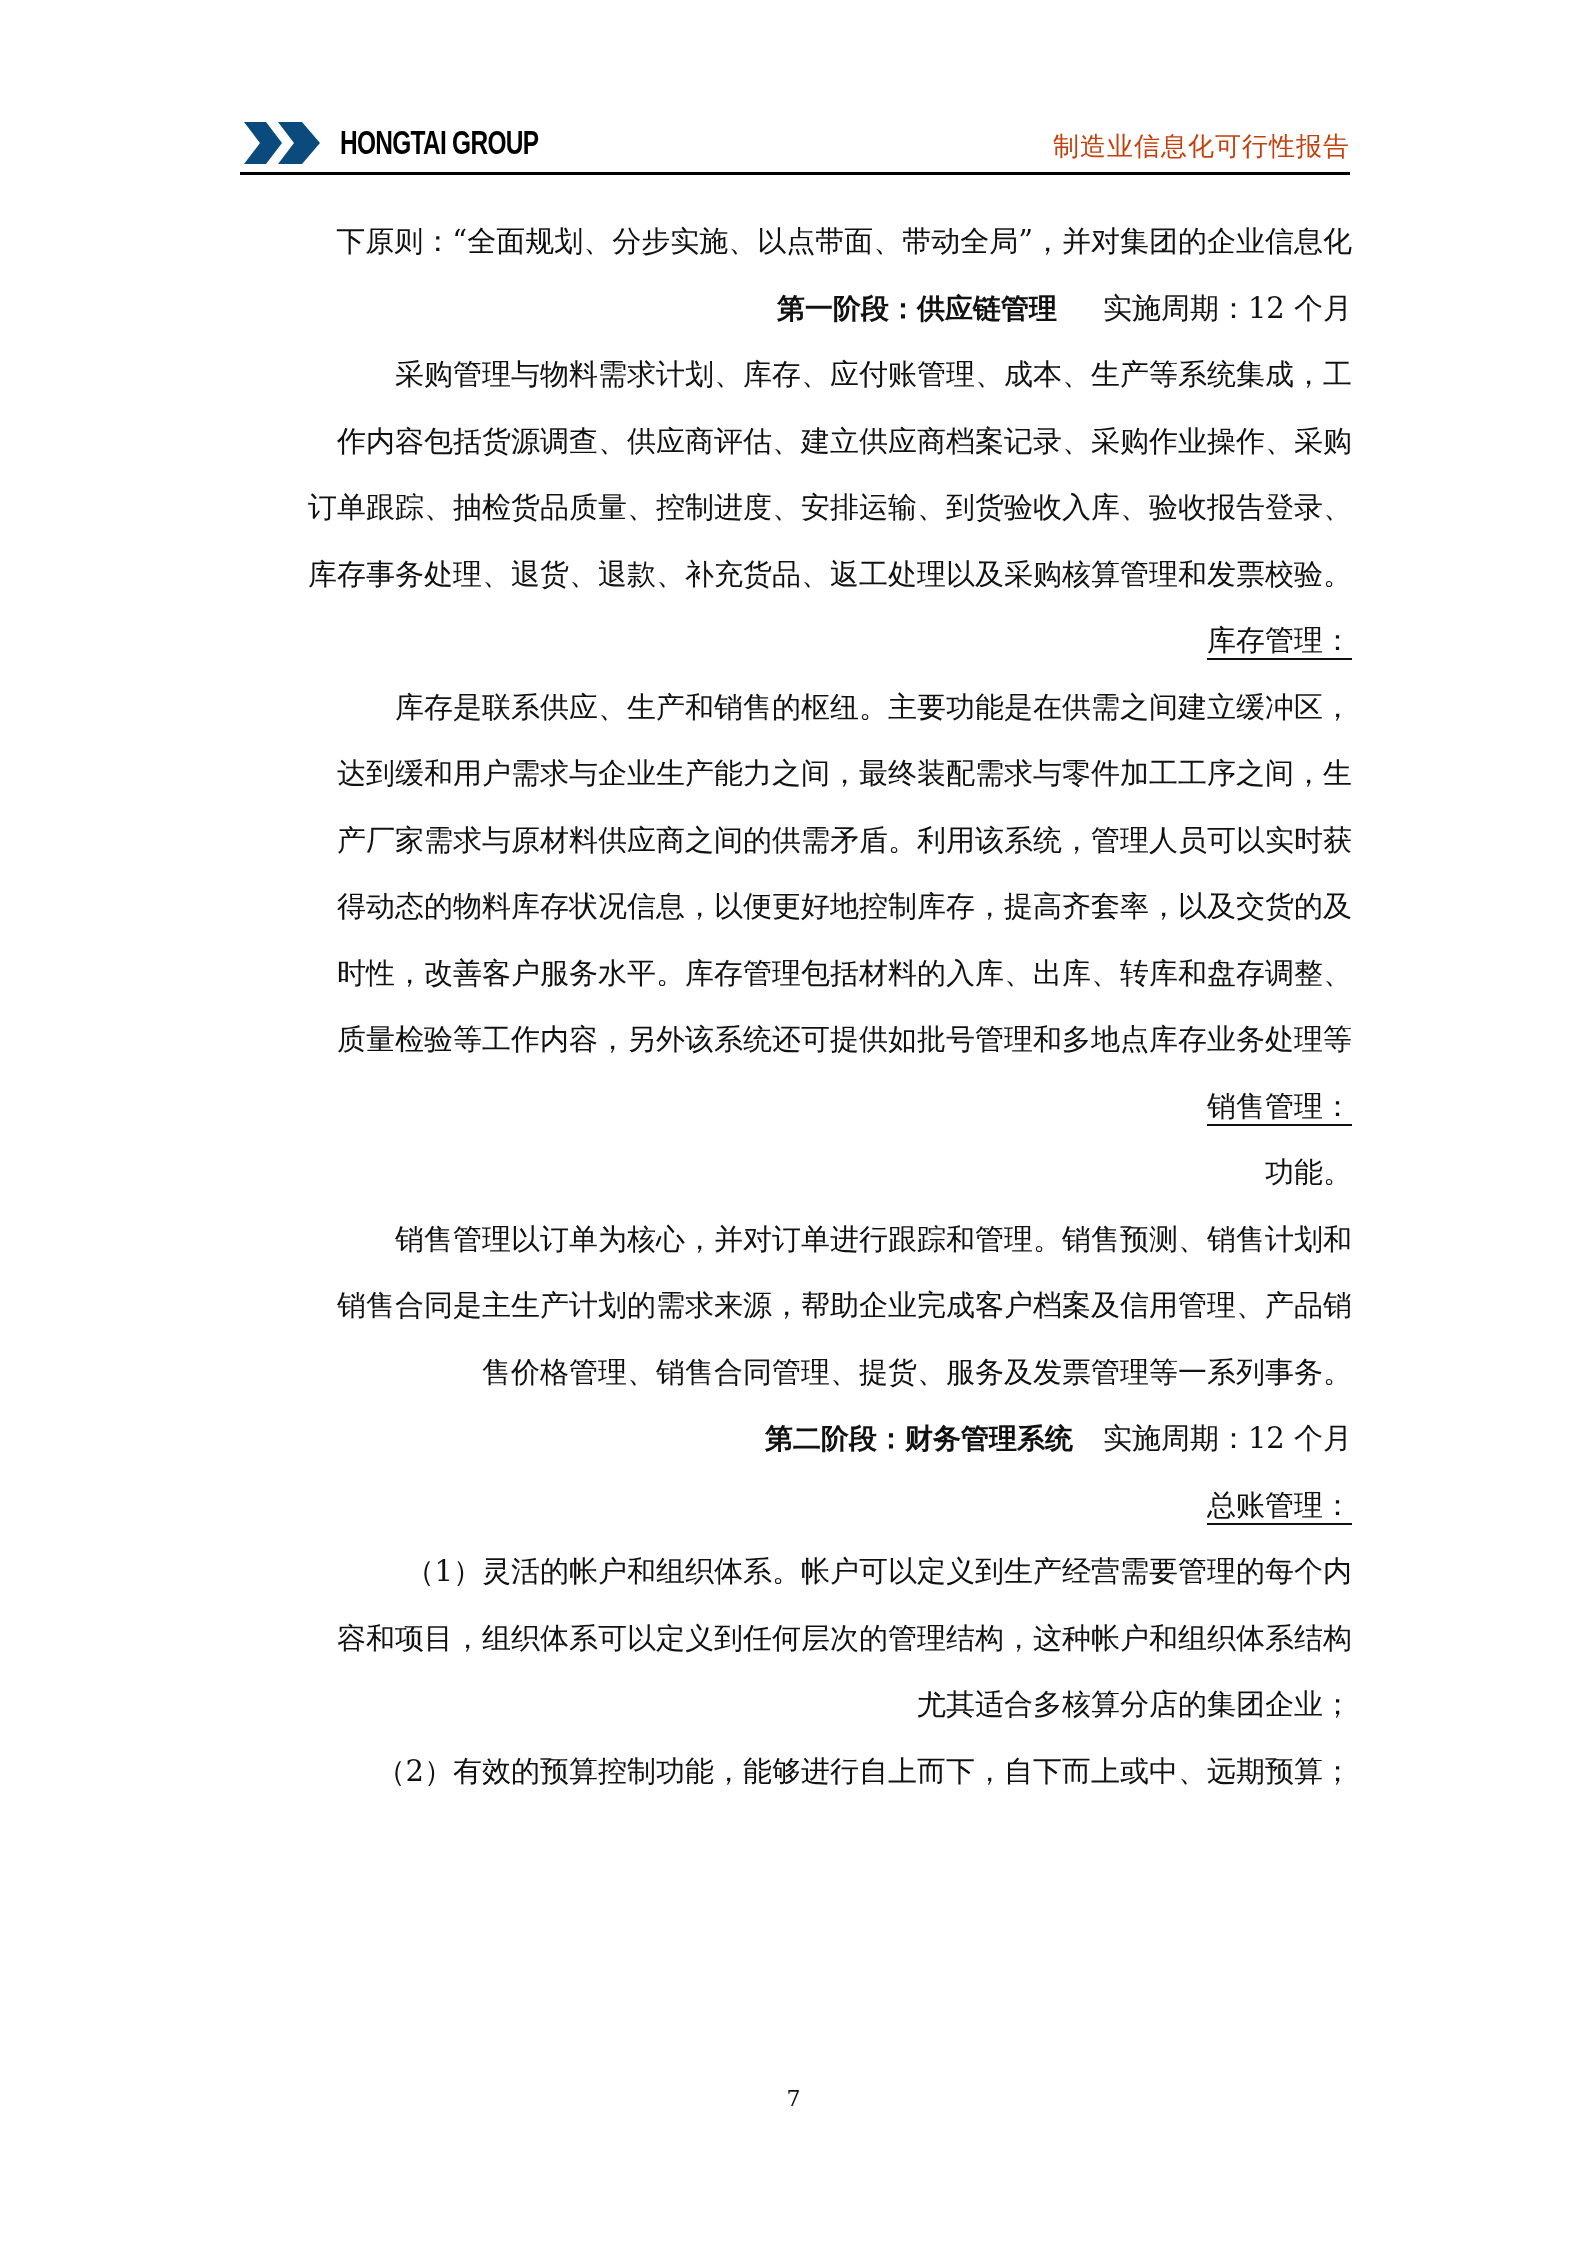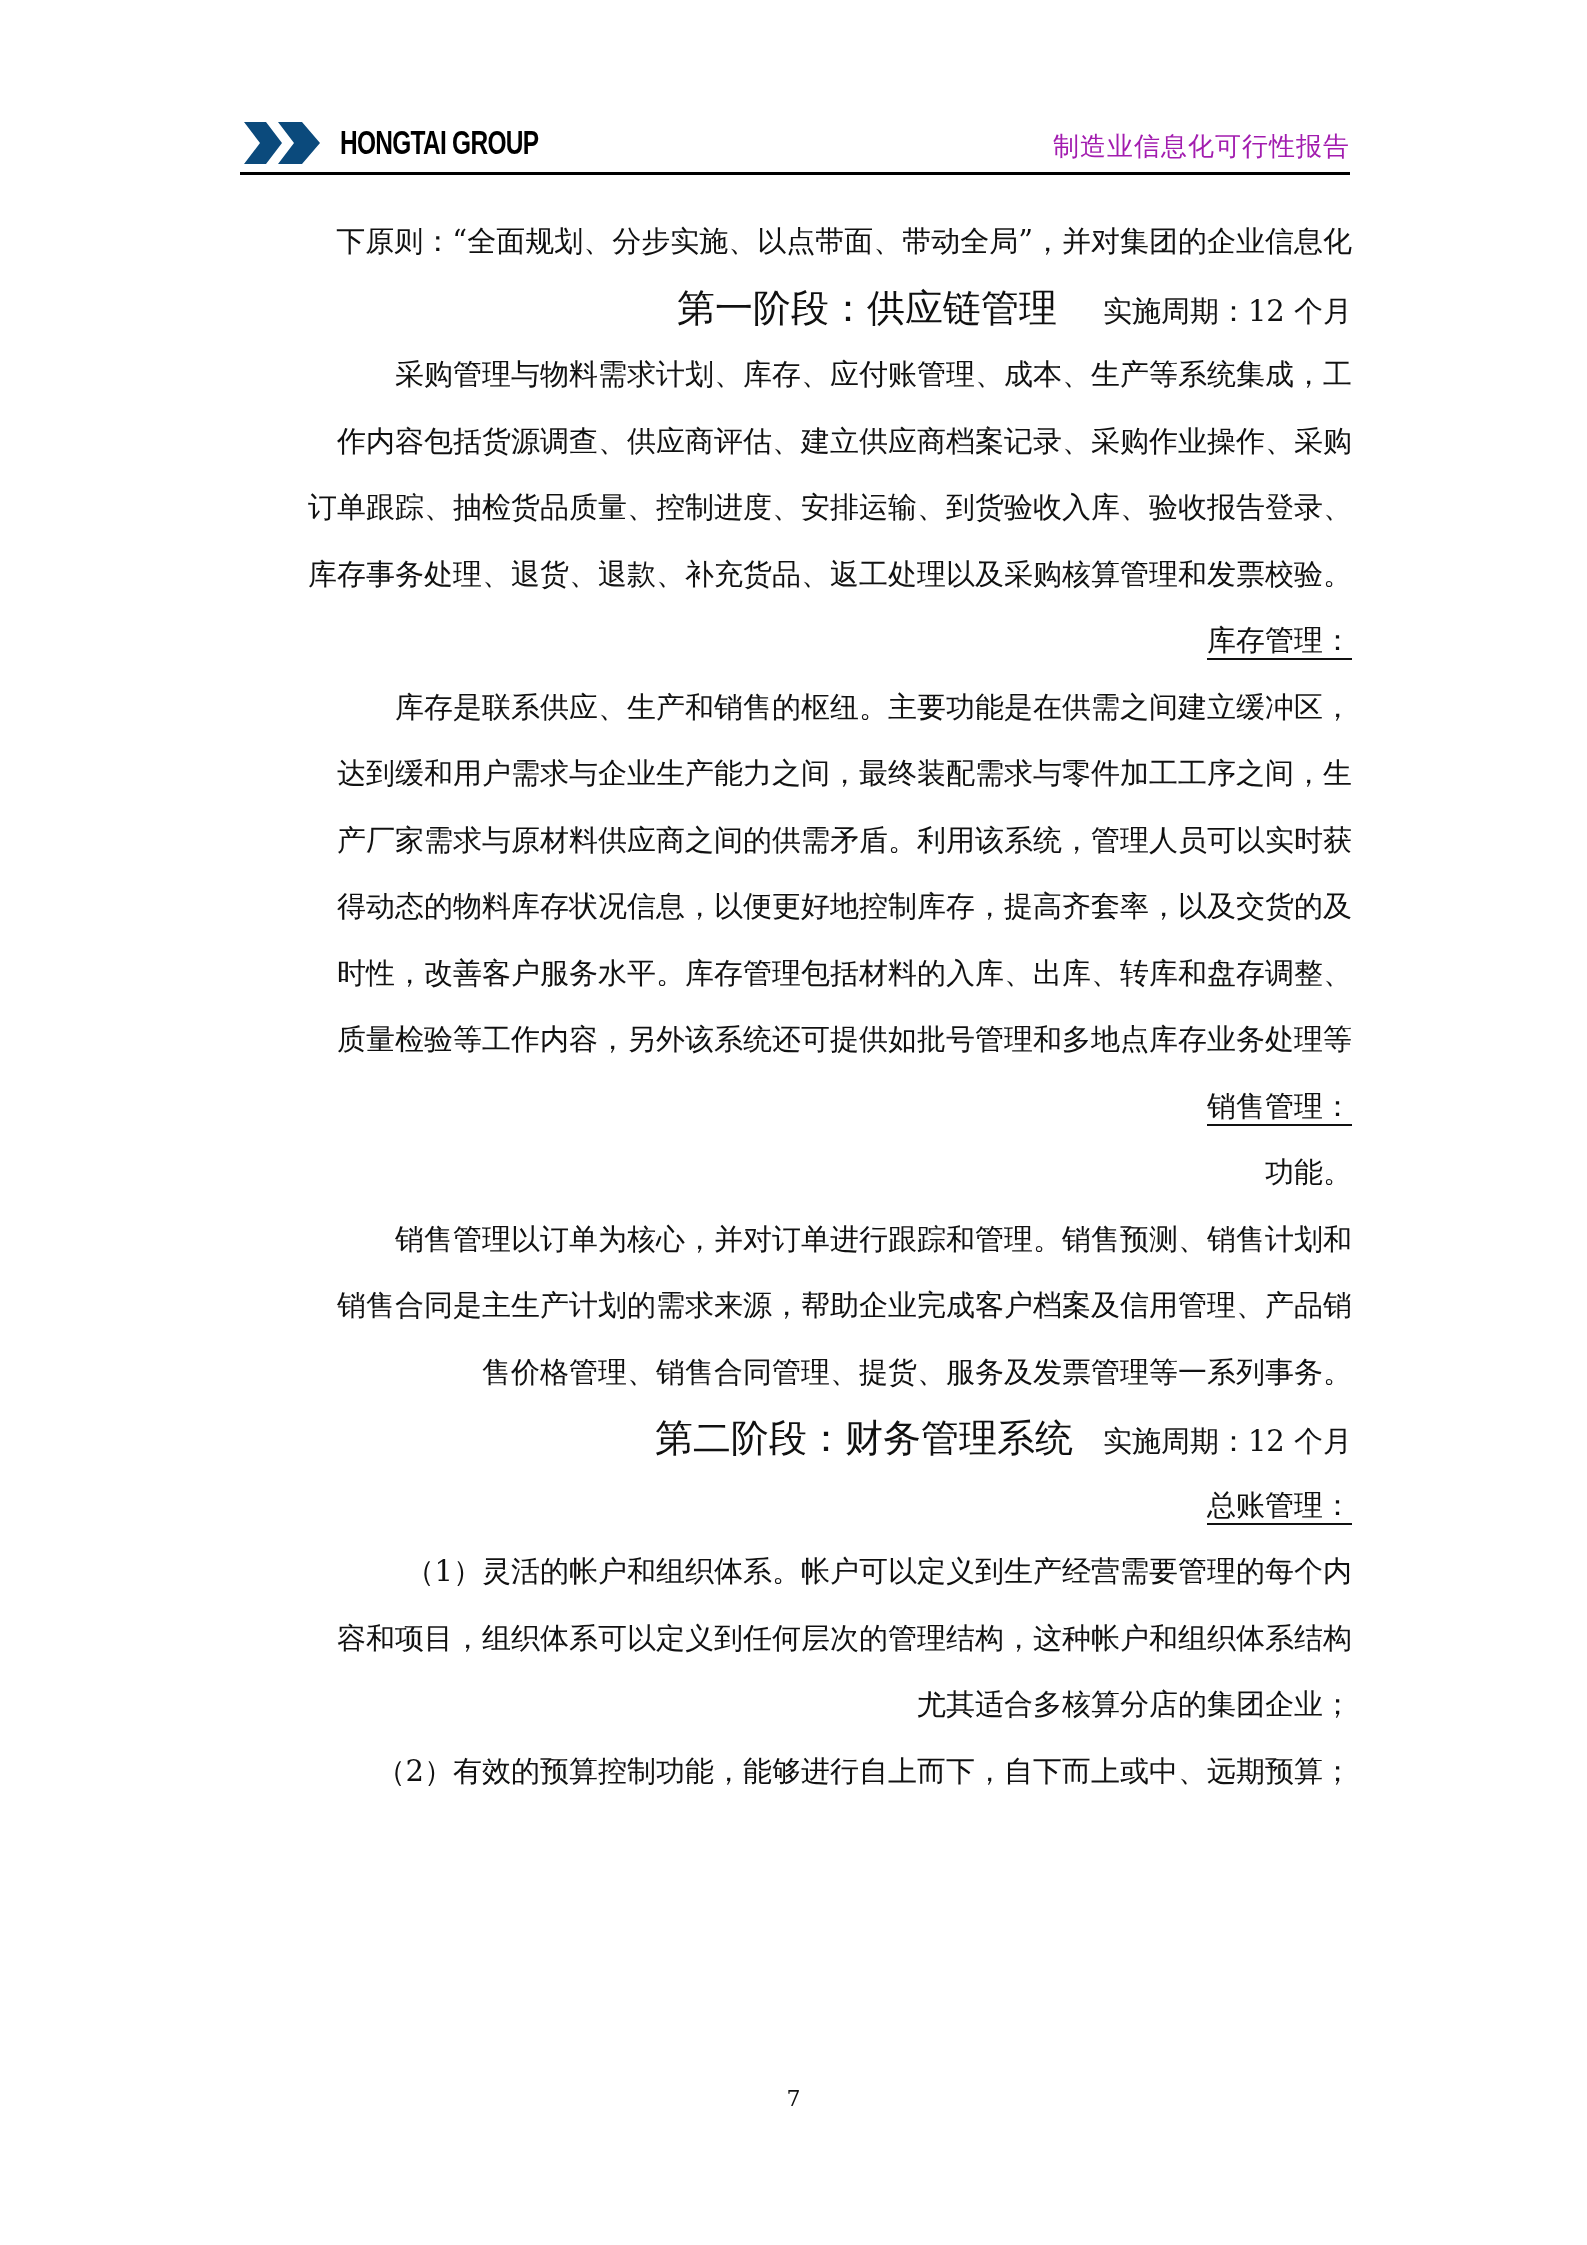--- a/index.html
+++ b/index.html
@@ -2,26 +2,26 @@
 <html><head>
 <meta charset="utf-8">
 <style>
   html, body { margin:0; padding:0; background:#ffffff; }
   body { width:1587px; height:2245px; position:relative; overflow:hidden;
          font-family:"DejaVu Serif","Liberation Serif",serif; color:#111; }
   .header { position:absolute; left:240px; top:110px; width:1110px; height:64px; }
   .logo { position:absolute; left:4px; top:12px; width:80px; height:42px; }
   .brand { position:absolute; left:100px; top:12px; font-family:"Liberation Sans","DejaVu Sans",sans-serif;
            font-weight:bold; font-size:34px; letter-spacing:-1px; transform:scaleX(0.72); transform-origin:left center; color:#000; line-height:40px; }
-  .doc-title { position:absolute; right:0; top:20px; font-size:26px; line-height:32px; color:#a21caf; letter-spacing:1px;text-align:center; }
+  .doc-title { position:absolute; right:0; top:20px; font-size:26px; line-height:32px; color:#c2410c; letter-spacing:1px;text-align:center; }
   .rule { position:absolute; left:0; right:0; top:62px; height:3px; background:#000; }
   .content { position:absolute; left:240px; top:208px; width:1112px; font-size:29px; line-height:66.5px; }
   .line { white-space:nowrap; height:66.5px;text-align:right; }
   .indent { padding-left:64px; }
-  .bold { font-weight:normal; font-family:"DejaVu Sans","Liberation Sans",sans-serif; font-size:38px; }
+  .bold { font-weight:bold; font-family:"DejaVu Sans","Liberation Sans",sans-serif; font-size:28px; }
   .subhead { text-decoration:underline; text-underline-offset:8px; }
   .sp { display:inline-block; width:46px; }
   .page-num { position:absolute; left:0; width:1587px; top:2086px; text-align:center; font-size:22px; }
 </style>
 </head>
 <body>
 
 <div class="header">
   <svg class="logo" viewBox="0 0 80 42">
     <polygon points="0,0 22,0 38,21 22,42 0,42 16,21" fill="#0b4a7c"></polygon>

